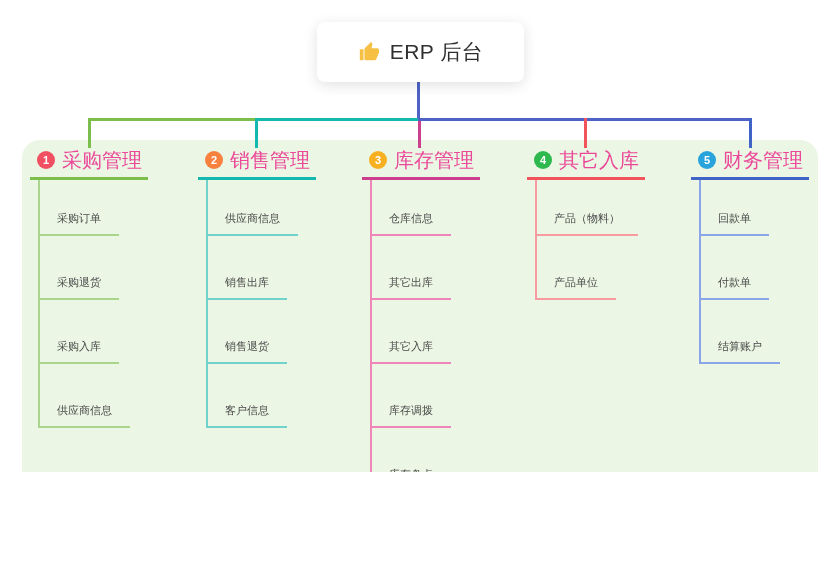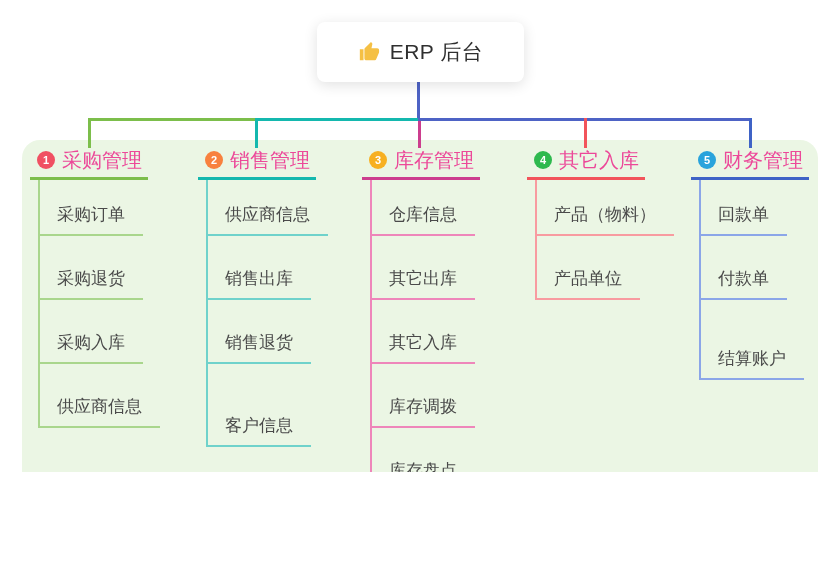--- a/index.html
+++ b/index.html
@@ -12,21 +12,21 @@
   .root-title{font-size:21px;color:#2f2f2f;letter-spacing:.5px;}
   .thumb{display:flex;align-items:center;}
   .branch{position:absolute;top:148px;width:118px;}
   .branch-header{display:flex;align-items:center;gap:7px;padding:0 0 5px 7px;height:24px;
     border-bottom:3px solid #000;box-sizing:content-box;cursor:pointer;}
   .badge{width:18px;height:18px;border-radius:50%;color:#fff;font-size:11px;font-weight:bold;
     display:flex;align-items:center;justify-content:center;flex:0 0 auto;}
   .branch-label{font-size:20px;color:#ec4899;white-space:nowrap;}
   .children{margin-left:8px;border-left:2px solid #000;width:max-content;}
   .child{height:54px;display:flex;align-items:flex-end;padding:0 18px 8px 17px;
-    border-bottom:2px solid #000;width:max-content;font-size:17px;color:#4a4a4a;
+    border-bottom:2px solid #000;width:max-content;font-size:11px;color:#4a4a4a;
     white-space:nowrap;cursor:pointer;box-sizing:content-box;}
   .child.first{height:46px;}
 </style>
 </head>
 <body>
 
 <div class="canvas">
   <div class="panel"></div>
   <div id="connectors">
       <div class="line" style="left: 417px; top: 82px; width: 3px; height: 39px; background: rgb(78, 99, 197);"></div>
@@ -62,21 +62,21 @@
       </div>
       <div class="branch" style="left: 198px;">
         <div class="branch-header" style="border-bottom-color: rgb(20, 184, 174);">
           <span class="badge" style="background: rgb(248, 129, 62);">2</span>
           <span class="branch-label">销售管理</span>
         </div>
         <div class="children" style="border-left-color: rgb(111, 210, 203);">
           <div class="child first" style="border-bottom-color: rgb(111, 210, 203);">供应商信息</div>
           <div class="child" style="border-bottom-color: rgb(111, 210, 203);">销售出库</div>
           <div class="child" style="border-bottom-color: rgb(111, 210, 203);">销售退货</div>
-          <div class="child" style="border-bottom-color: rgb(111, 210, 203); margin-top: 19px;">客户信息</div>
+          <div class="child" style="border-bottom-color: rgb(111, 210, 203);">客户信息</div>
         </div>
       </div>
       <div class="branch" style="left: 362px;">
         <div class="branch-header" style="border-bottom-color: rgb(204, 62, 142);">
           <span class="badge" style="background: rgb(247, 176, 33);">3</span>
           <span class="branch-label">库存管理</span>
         </div>
         <div class="children" style="border-left-color: rgb(238, 134, 186);">
           <div class="child first" style="border-bottom-color: rgb(238, 134, 186);">仓库信息</div>
           <div class="child" style="border-bottom-color: rgb(238, 134, 186);">其它出库</div>
@@ -97,17 +97,17 @@
         </div>
       </div>
       <div class="branch" style="left: 691px;">
         <div class="branch-header" style="border-bottom-color: rgb(63, 99, 198);">
           <span class="badge" style="background: rgb(41, 163, 220);">5</span>
           <span class="branch-label">财务管理</span>
         </div>
         <div class="children" style="border-left-color: rgb(139, 166, 232);">
           <div class="child first" style="border-bottom-color: rgb(139, 166, 232);">回款单</div>
           <div class="child" style="border-bottom-color: rgb(139, 166, 232);">付款单</div>
-          <div class="child" style="border-bottom-color: rgb(139, 166, 232); margin-top: 16px;">结算账户</div>
+          <div class="child" style="border-bottom-color: rgb(139, 166, 232);">结算账户</div>
         </div>
       </div>
     </div>
 </div>
 
 </body></html>

